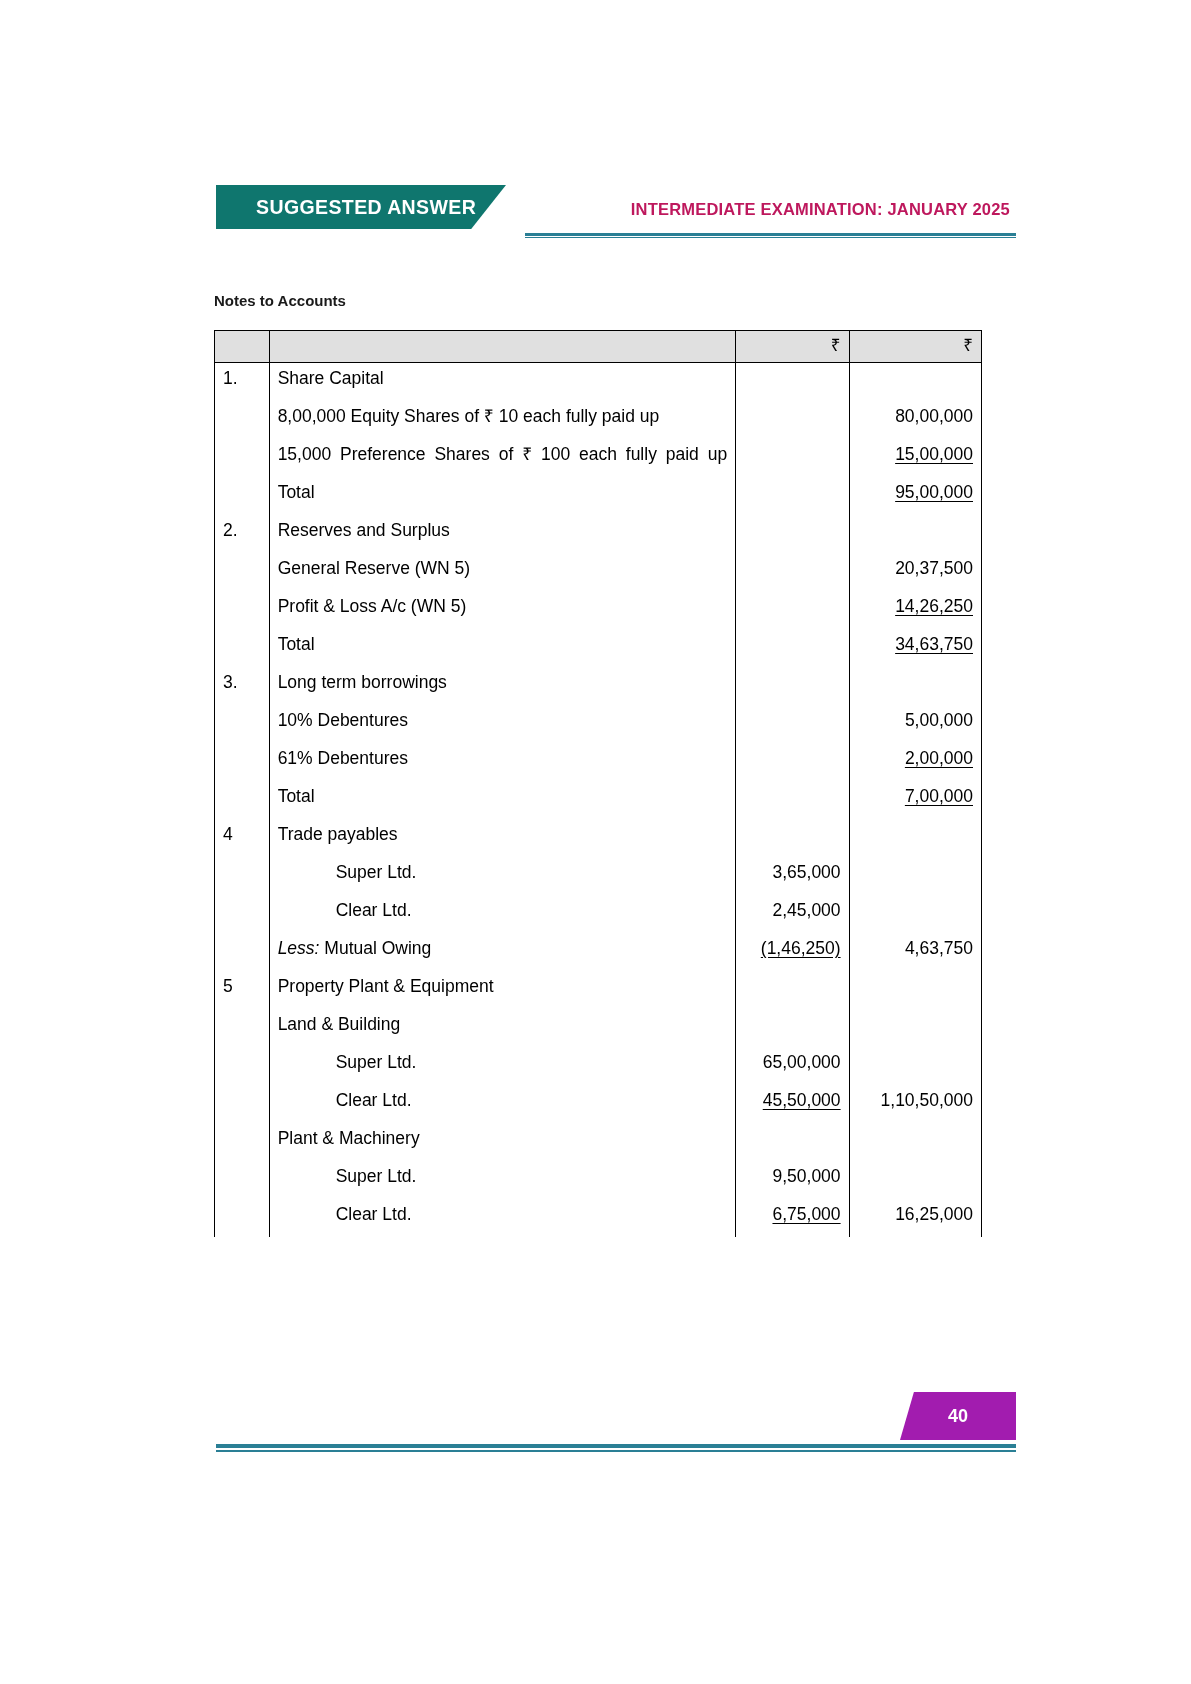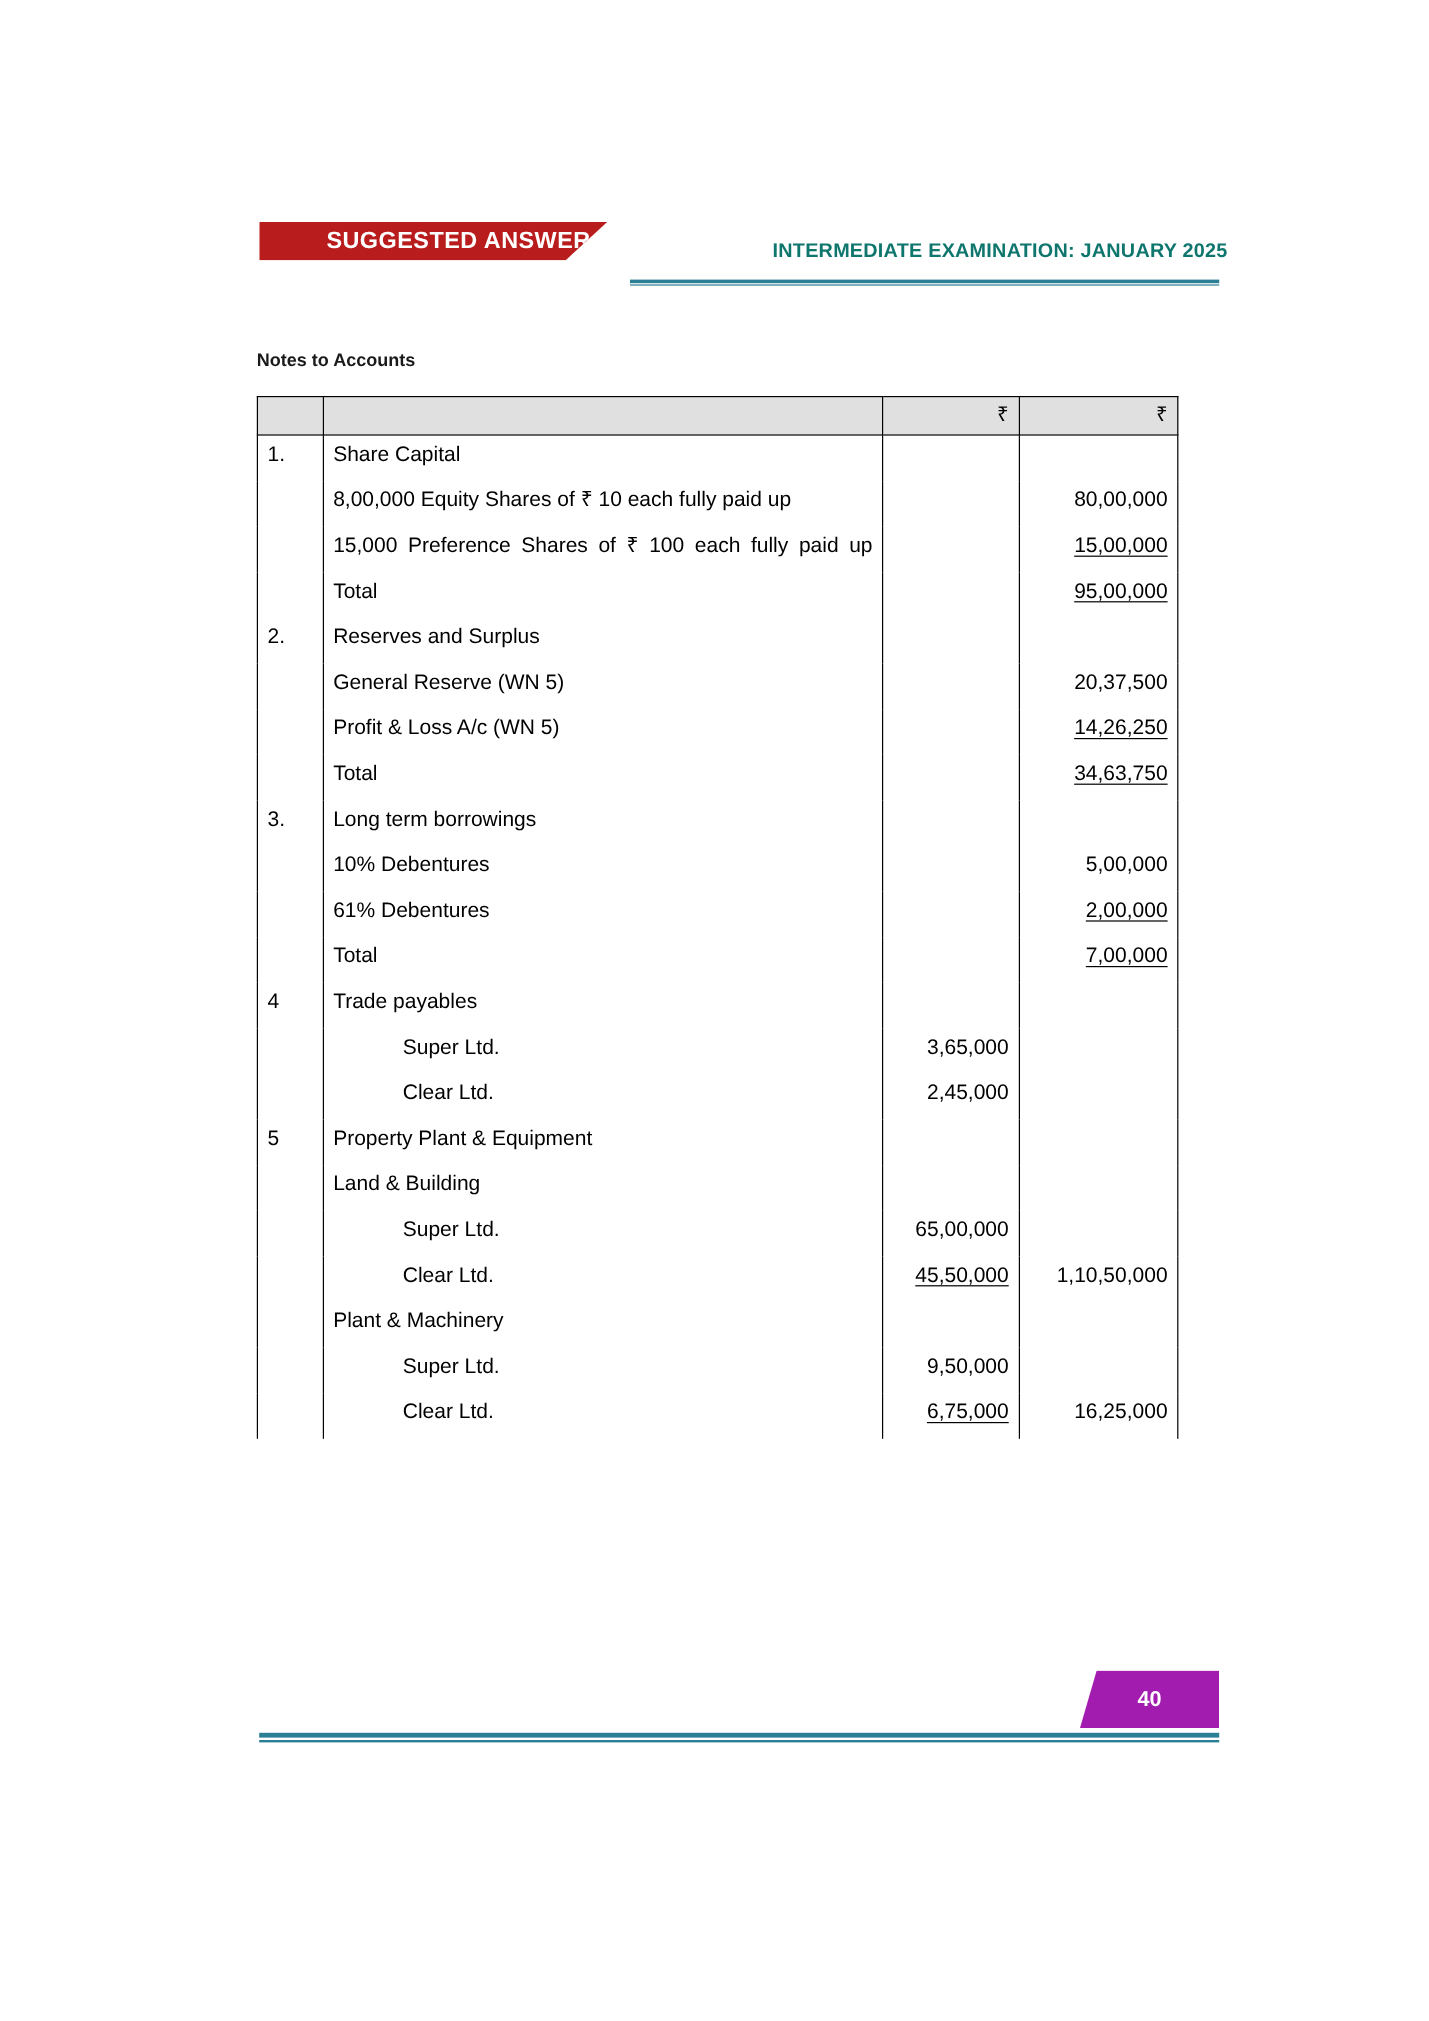--- a/index.html
+++ b/index.html
@@ -22,42 +22,42 @@
     top: 185px;
     left: 0;
     width: 1191px;
     height: 62px;
   }
   .header-tab {
     position: absolute;
     left: 216px;
     top: 0;
     width: 290px;
-    height: 32px;
-    background: #b91c1c;
+    height: 44px;
+    background: #0f766e;
     color: #ffffff;
     font-weight: bold;
     font-size: 19.5px;
     letter-spacing: 0.4px;
     display: flex;
     align-items: center;
-    padding-left: 56px;
+    padding-left: 40px;
     box-sizing: border-box;
     clip-path: polygon(0 0, 100% 0, 88% 100%, 0 100%);
   }
   .header-right {
     position: absolute;
-    left: 538px;
+    left: 525px;
     top: 0;
     width: 491px;
     height: 48px;
     display: flex;
     align-items: center;
     justify-content: flex-end;
-    color: #0f766e;
+    color: #be185d;
     font-weight: bold;
     font-size: 16.5px;
     letter-spacing: 0.2px;
     box-sizing: border-box;
     padding-right: 6px;
   }
   .header-rule {
     position: absolute;
     left: 525px;
     top: 48px;
@@ -273,20 +273,26 @@
         <td class="num">3,65,000</td>
         <td class="num"></td>
       </tr>
       <tr>
         <td></td>
         <td class="indent">Clear Ltd.</td>
         <td class="num">2,45,000</td>
         <td class="num"></td>
       </tr>
       <tr>
+        <td></td>
+        <td><span class="ital">Less:</span> <span>Mutual Owing</span></td>
+        <td class="num u">(1,46,250)</td>
+        <td class="num">4,63,750</td>
+      </tr>
+      <tr>
         <td>5</td>
         <td>Property Plant &amp; Equipment</td>
         <td class="num"></td>
         <td class="num"></td>
       </tr>
       <tr>
         <td></td>
         <td>Land &amp; Building</td>
         <td class="num"></td>
         <td class="num"></td>

